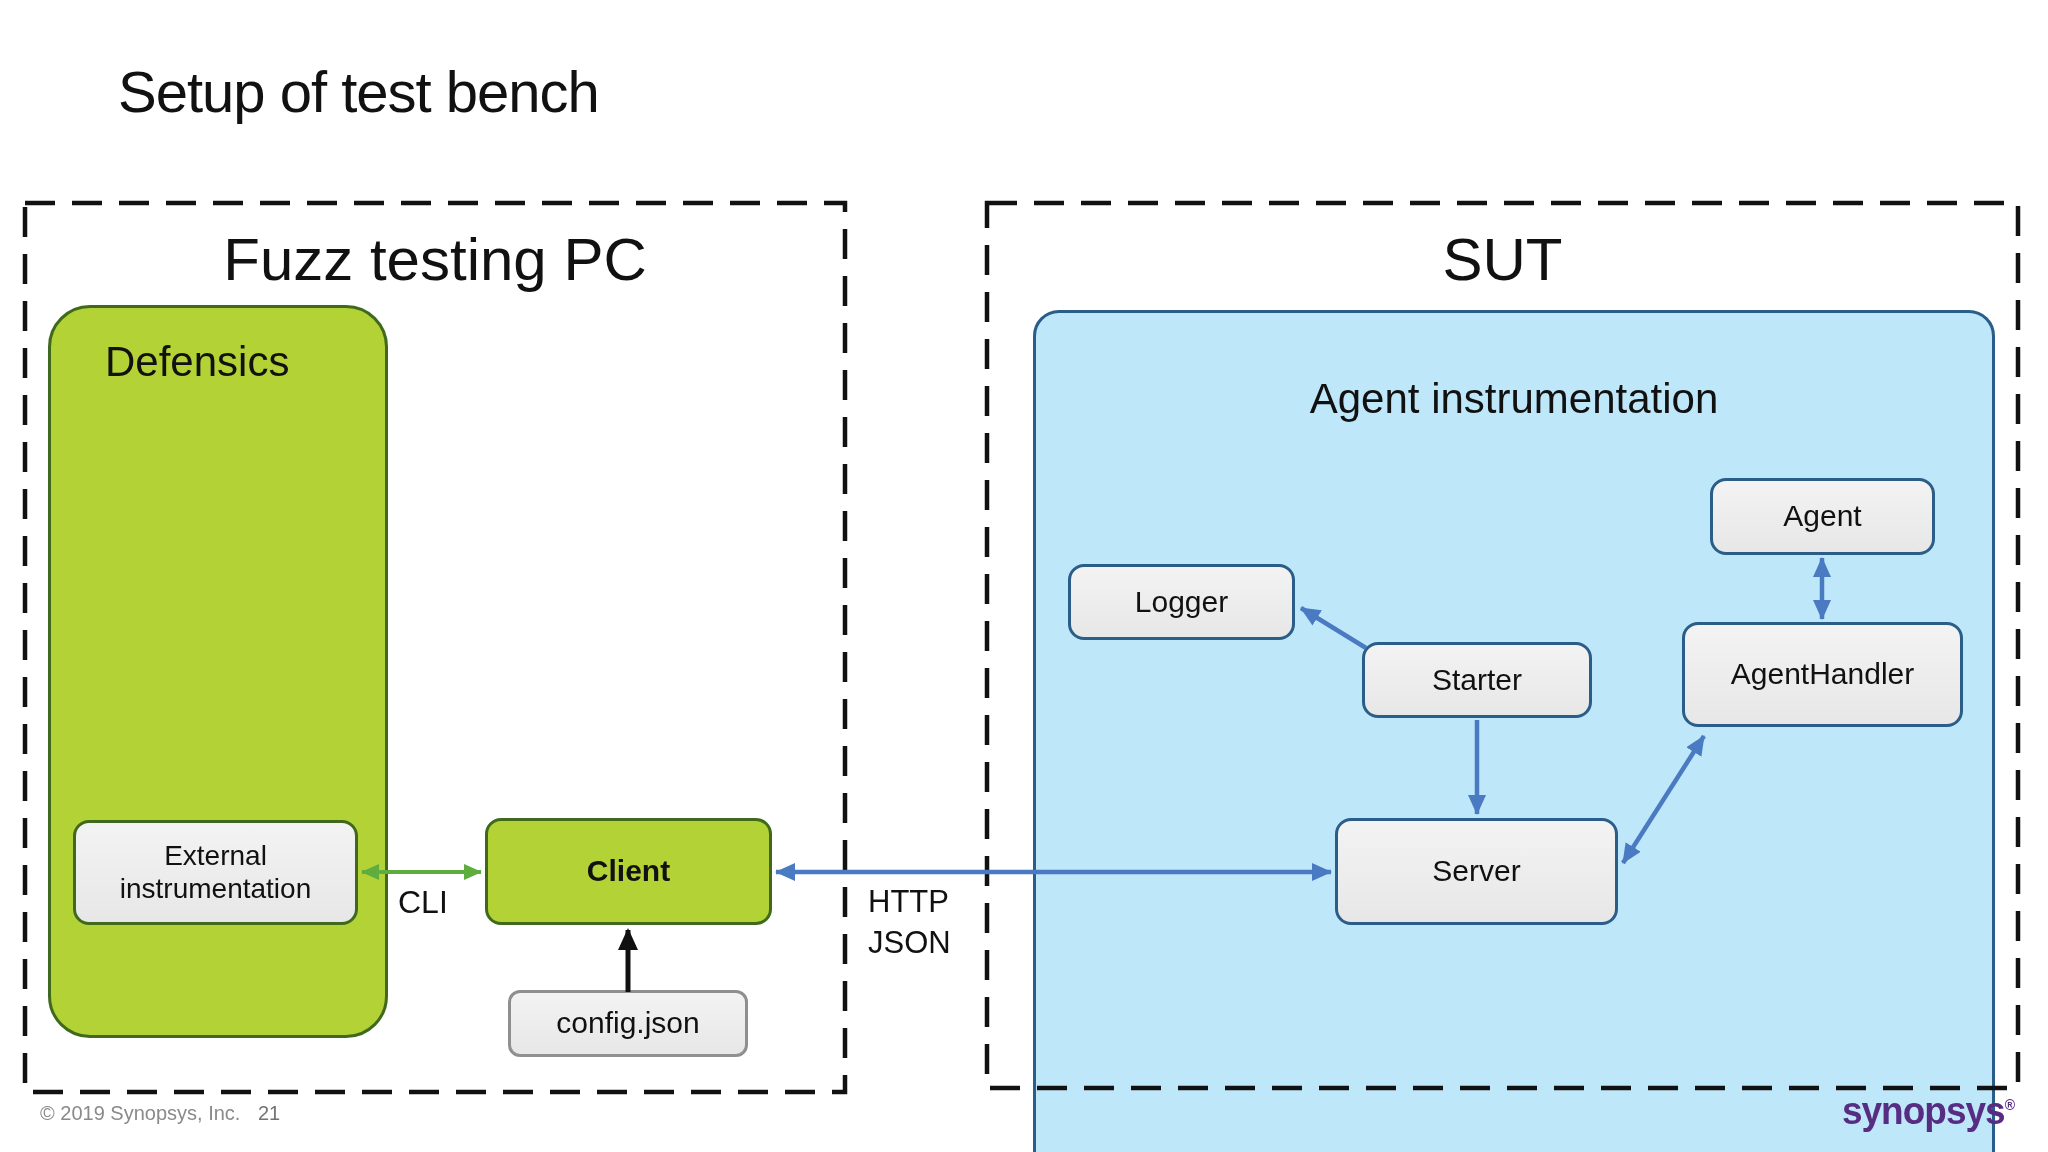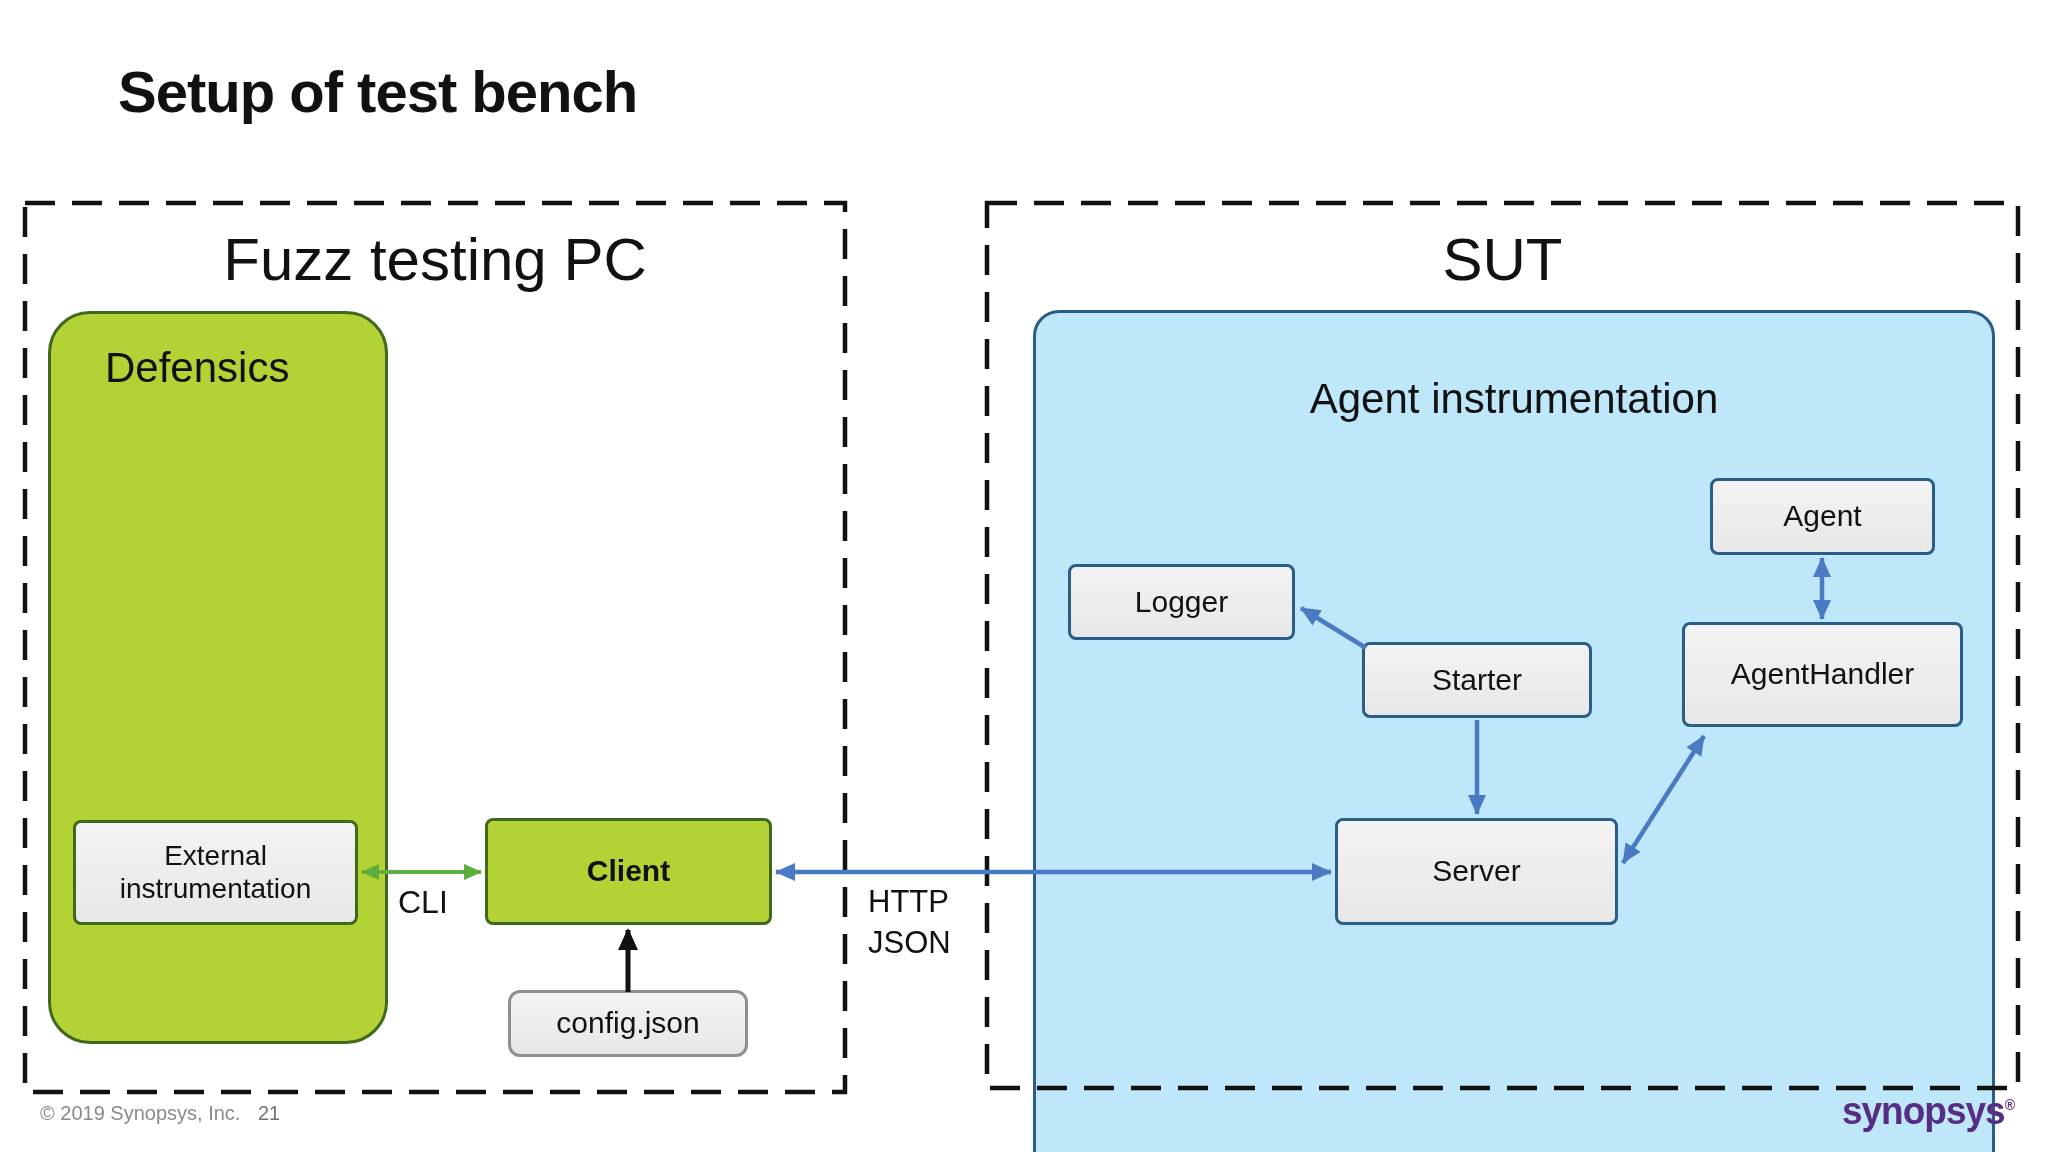--- a/index.html
+++ b/index.html
@@ -2,37 +2,37 @@
 <html><head>
 <meta charset="utf-8">
 <style>
   html,body{margin:0;padding:0;background:#ffffff;}
   #slide{
     position:relative;width:2048px;height:1152px;background:#ffffff;overflow:hidden;
     font-family:"Liberation Sans","DejaVu Sans",sans-serif;color:#111;
   }
   .abs{position:absolute;}
   
-  .slide-title{left:118px;top:58px;font-size:58px;font-weight:bold;letter-spacing:-1px;}
+  .slide-title{left:118px;top:58px;font-size:58px;font-weight:normal;letter-spacing:-1px;}
   .region-label{font-size:60px;text-align:center;width:100%;}
   
   .defensics-box{
     left:48px;top:305px;width:340px;height:733px;border-radius:42px;
-    background:#b2d235;border:3px solid #41691d;box-sizing:border-box;margin-top:6px;
+    background:#b2d235;border:3px solid #41691d;box-sizing:border-box;
   }
   .defensics-label{left:54px;top:30px;font-size:42px;}
   .agentinstr-box{
     left:1033px;top:310px;width:962px;height:898px;border-radius:26px;
     background:#bfe7fa;border:3px solid #2a5d87;box-sizing:border-box;
   }
   .agentinstr-label{top:62px;width:100%;text-align:center;font-size:42px;}
   
   .node{
     display:flex;align-items:center;justify-content:center;text-align:center;
-    box-sizing:border-box;border-radius:8px;font-size:30px;line-height:1.15;
+    box-sizing:border-box;border-radius:16px;font-size:30px;line-height:1.15;
     background:linear-gradient(180deg,#f3f3f3 0%,#e7e7e7 100%);
   }
   .navy-border{border:3px solid #2a5d87;}
   .green-border{border:3px solid #41691d;}
   .gray-border{border:3px solid #8f8f8f;}
   .node-external{left:73px;top:820px;width:285px;height:105px;font-size:28px;}
   .node-client{left:485px;top:818px;width:287px;height:107px;background:#b2d235;font-weight:bold;}
   .node-config{left:508px;top:990px;width:240px;height:67px;border-radius:12px;}
   .node-logger{left:1068px;top:564px;width:227px;height:76px;}
   .node-starter{left:1362px;top:642px;width:230px;height:76px;}

